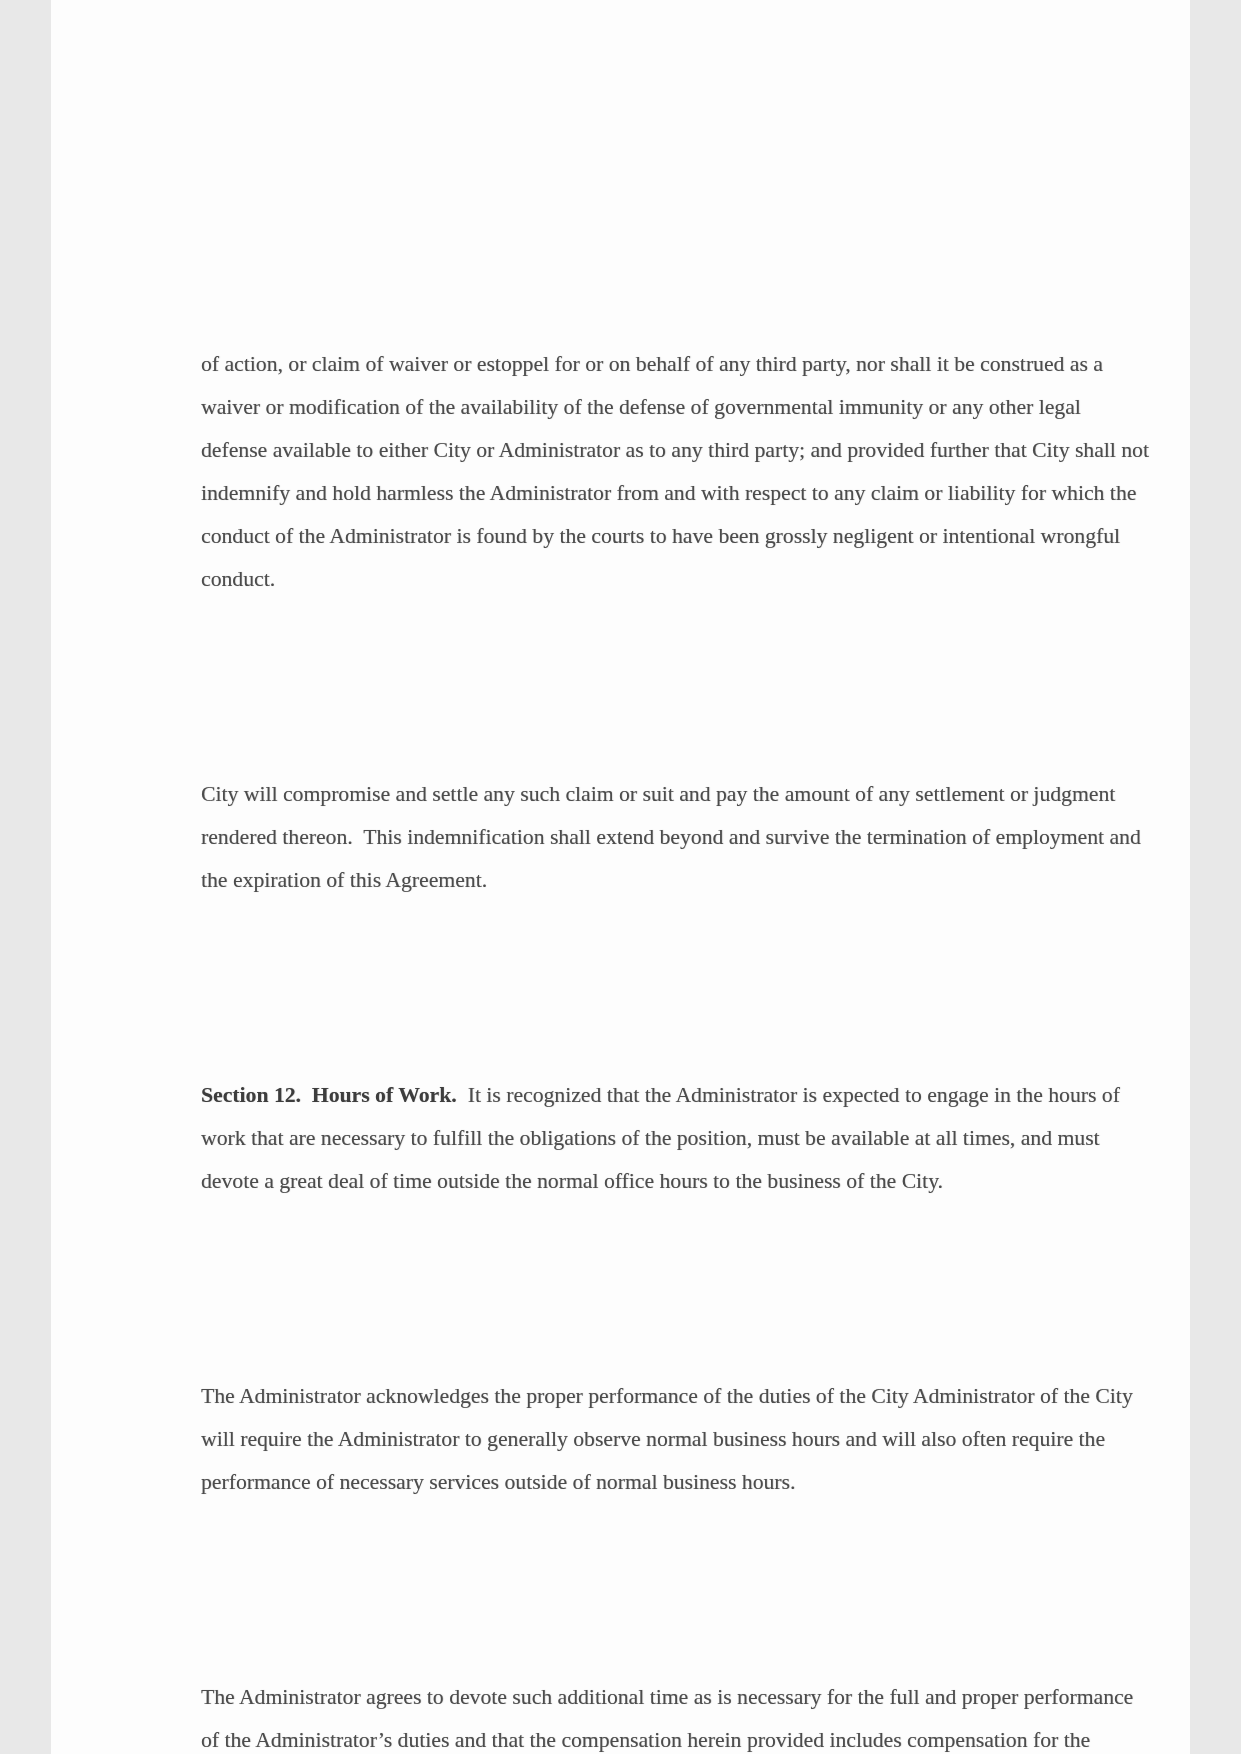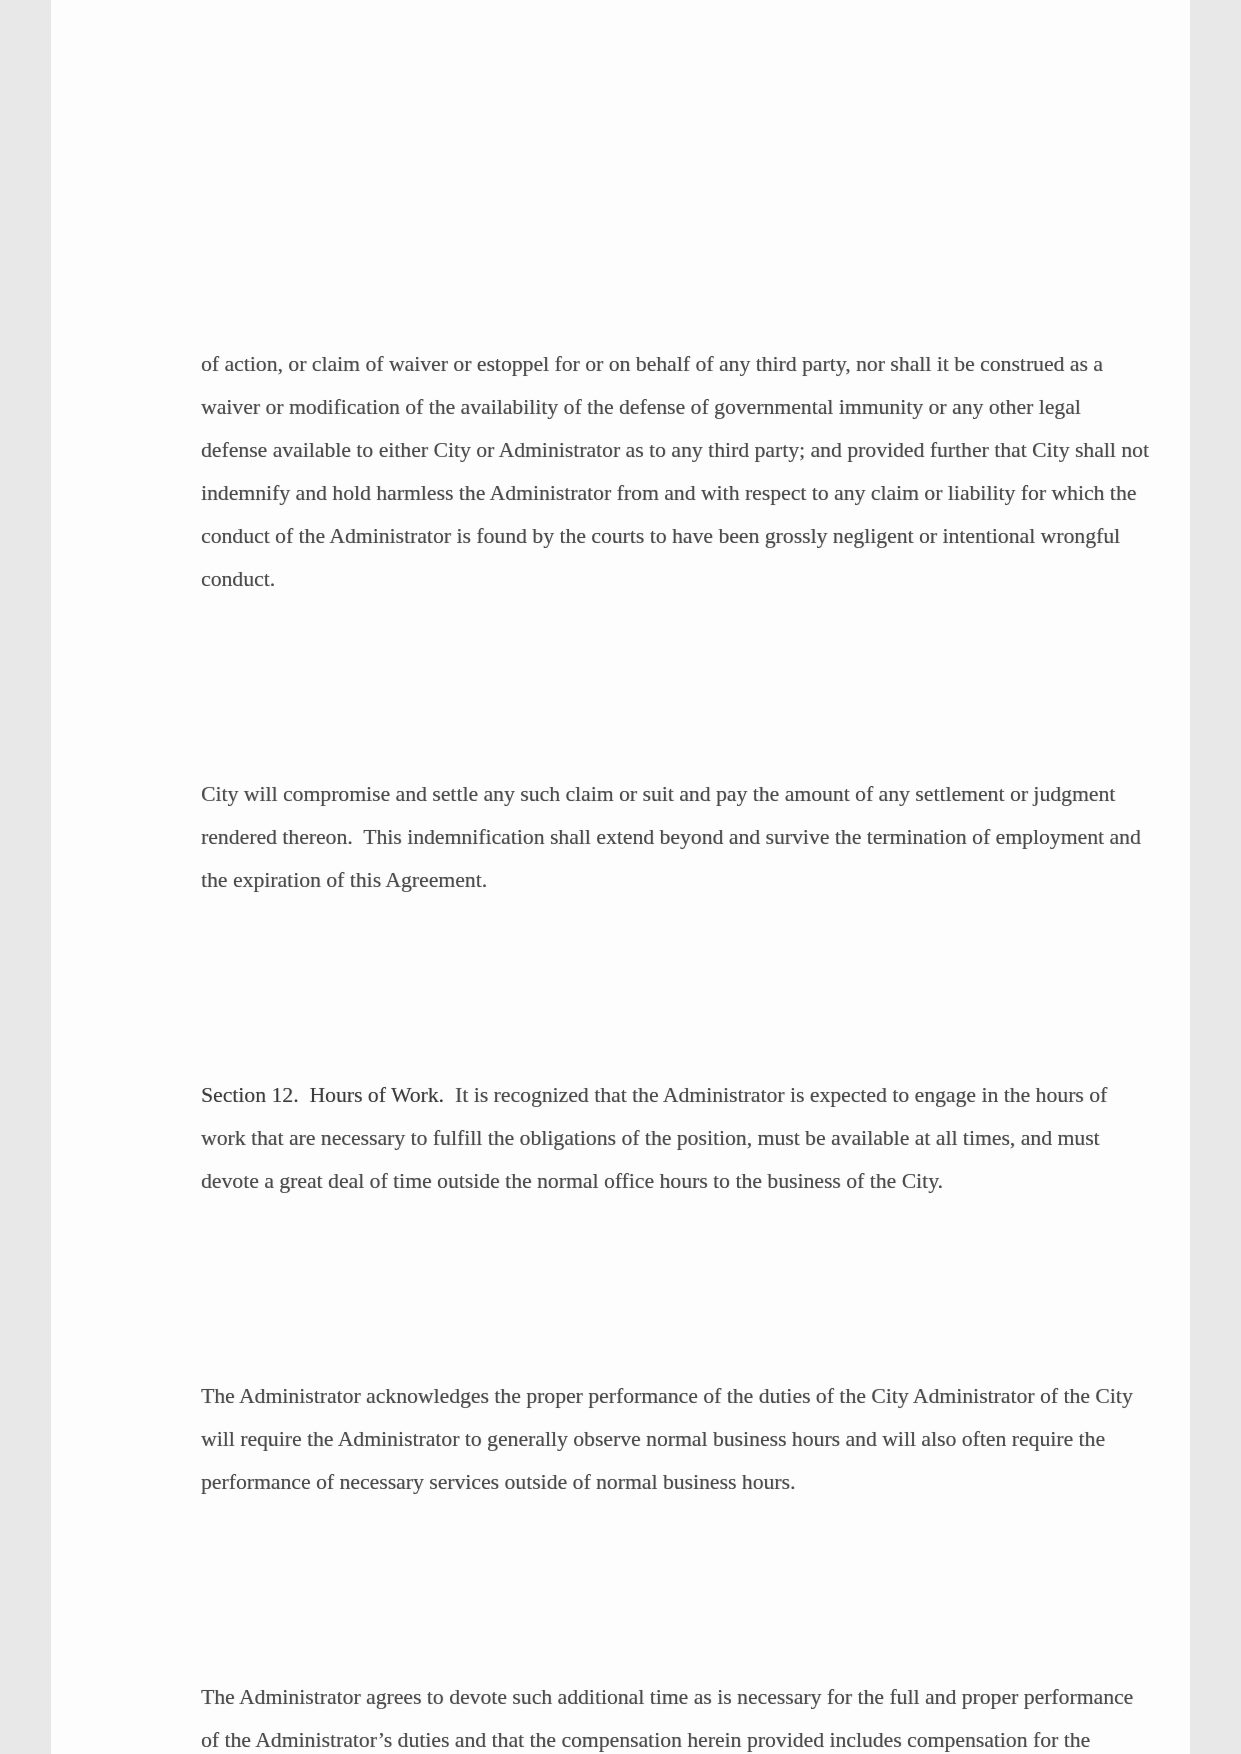--- a/index.html
+++ b/index.html
@@ -25,21 +25,21 @@
     line-height: 43px;
     color: #4c4c4c;
     text-shadow: 0.4px 0.4px 0.8px rgba(80,80,80,0.45);
     white-space: pre-wrap;
   }
   .para {
     margin: 0 0 43px 0;
     text-align: left;
   }
   .section-heading {
-    font-weight: normal;
+    font-weight: bold;
     color: #3d3d3d;
     margin-right: 11px;
     text-align: right;
   }
 </style>
 </head>
 <body>
 
 <div class="page">
   <div class="content">

